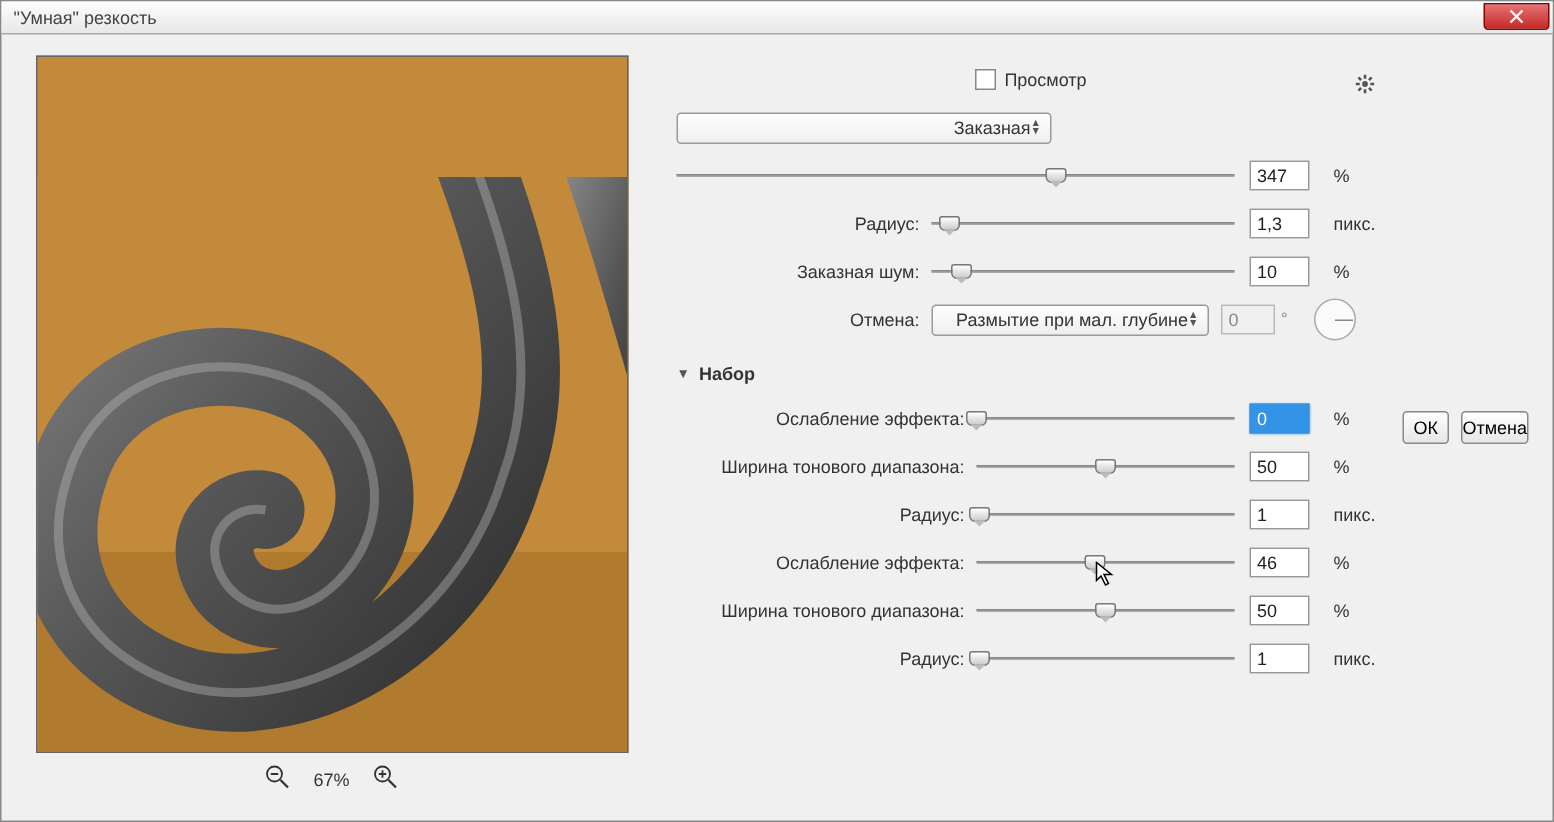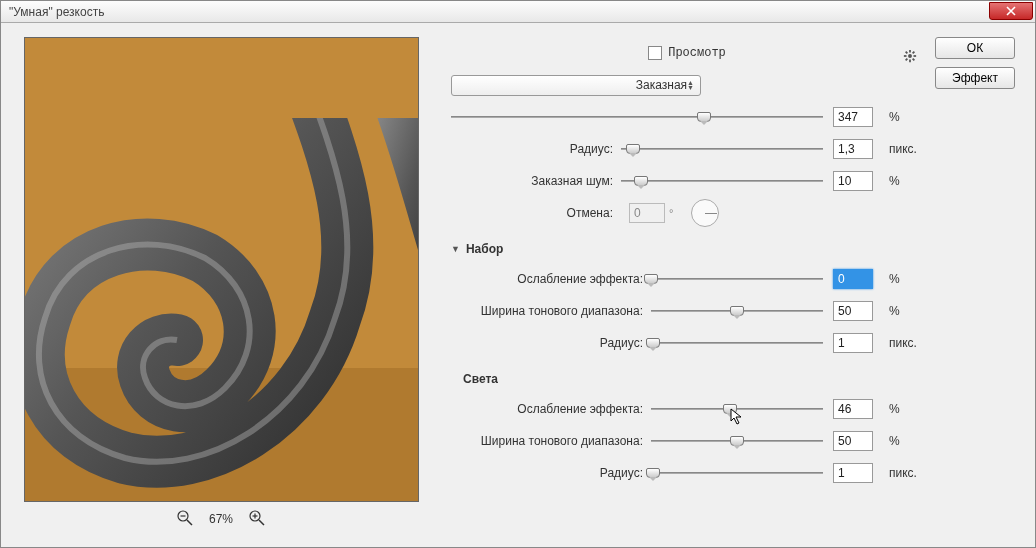--- a/index.html
+++ b/index.html
@@ -11,21 +11,21 @@
 .close-btn svg { width: 10px; height: 10px; }
 .body { display: flex; padding: 14px 10px; height: calc(100% - 22px); }
 .preview-col { width: 420px; display: flex; flex-direction: column; align-items: center; }
 .preview { width: 395px; height: 465px; border: 1px solid #666; background: #c28a3a; position: relative; overflow: hidden; }
 .scroll-curve { position:absolute; left:-20px; top:80px; }
 .zoom-row { margin-top: 8px; display: flex; align-items: center; gap: 16px; }
 .zoom-icon { cursor: pointer; }
 .zoom-pct { font-size: 12px; color: #333; }
 .controls-col { flex: 1; padding: 0 6px 0 20px; display: flex; }
 .params { flex: 1; }
-.buttons { width: 96px; padding-left: 12px; display: flex; flex-direction: column; gap: 8px; align-items: flex-start; }
+.buttons { width: 96px; padding-left: 12px; display: flex; flex-direction: row; gap: 8px; align-items: center; }
 .btn { width: 80px; height: 22px; background: linear-gradient(to bottom, #fff, #e6e6e6); border: 1px solid #888; border-radius: 3px; font-size: 12px; cursor: pointer; }
 .gear { margin-top: 6px; margin-right: 8px; }
 .row { display: flex; align-items: center; height: 32px; }
 .row .label { width: 170px; text-align: right; padding-right: 8px; color: #333; font-size: 12px; }
 .row.sub .label { width: 200px; }
 .preview-check { display: flex; justify-content: center; align-items: center; height: 32px; gap: 6px; }
 .checkbox { width: 14px; height: 14px; border: 1px solid #888; background: #fff; cursor: pointer; }
 .select { flex: 1; height: 21px; background: linear-gradient(to bottom, #fff, #eee); border: 1px solid #999; border-radius: 3px; padding: 0 6px; display: flex; align-items: center; justify-content: flex-end; cursor: pointer; color:#333; font-size:12px; }
 .select.small { width: 185px; flex: none; }
 .arrows { display:flex; flex-direction:column; line-height:5px; font-size:7px; color:#555; }
@@ -38,21 +38,21 @@
 .num.focus { border: 1px solid #3393e6; box-shadow: 0 0 2px #3393e6; }
 .num.sel { background: #3393e6; color: #fff; }
 .unit { width: 40px; padding-left: 6px; color: #333; font-size: 12px; }
 .disabled-num{ width:36px; height:20px; border:1px solid #bbb; background:#f0f0f0; color:#888; padding:0 4px; font-size:12px; display:flex; align-items:center; margin-left:8px;}
 .angle-circ{ width:28px;height:28px;border:1px solid #aaa; border-radius:50%; margin-left:14px; position:relative; background:#fafafa;}
 .angle-circ::after{content:"";position:absolute;left:50%;top:50%;width:12px;height:1px;background:#888;transform-origin:left;}
 .section-head { display:flex; align-items:center; gap:6px; height:28px; margin-top:6px; font-weight:bold; color:#333; font-size:12px;}
 .section-head.plain { font-weight:bold; padding-left:12px;}
 .tri { font-size:9px; color:#555; }
 .sub-rows { padding-left: 0; }
-.top-row{ display:flex; align-items:center; height:32px; position:relative;font-family:Liberation Mono, monospace;}
+.top-row{ display:flex; align-items:center; height:32px; position:relative;}
 .top-row .gear-pos{ position:absolute; right:-2px; top:6px;}
 .cursor-arrow{position:absolute; pointer-events:none;}
 </style>
 </head>
 <body>
 
 <div class="dialog">
   <div class="titlebar">
     <span class="title">"Умная" резкость</span>
     <div class="close-btn">
@@ -160,20 +160,24 @@
                 <div class="track"></div>
                 <div class="thumb" style="left:10%"></div>
               </div>
             <input class="num" value="10" style="">
             <span class="unit">%</span>
           </div>
         </div>
 
         <div class="row">
           <span class="label">Отмена:</span>
+          <div class="select small">
+            <span>Размытие при мал. глубине</span>
+            <span class="arrows">▲<br>▼</span>
+          </div>
           <div class="disabled-num">
               <span>0</span>
             </div>
           <span style="padding:0 4px;color:#888">°</span>
           <div class="angle-circ"></div>
         </div>
 
         <div class="section-head">
           <span class="tri">▼</span>
           <span>Набор</span>
@@ -207,23 +211,20 @@
               <div class="slider">
                   <div class="track"></div>
                   <div class="thumb" style="left:1%"></div>
                 </div>
               <input class="num" value="1" style="">
               <span class="unit">пикс.</span>
             </div>
           </div>
         </div>
 
-        <div class="section-head plain">
-          <span>Света</span>
-        </div>
         <div class="sub-rows">
           <div class="row sub" style="position:relative">
             <span class="label">Ослабление эффекта:</span>
             <div class="slider-wrap">
               <div class="slider">
                   <div class="track"></div>
                   <div class="thumb" style="left:46%"></div>
                 <svg class="cursor-arrow" style="left:46%;top:6px" width="14" height="18">
                     <path d="M1 1 L1 13 L4 10 L7 16 L9 15 L6 9 L11 9 Z" fill="#fff" stroke="#000" stroke-width="1"></path>
                   </svg>
@@ -252,17 +253,17 @@
                 </div>
               <input class="num" value="1" style="">
               <span class="unit">пикс.</span>
             </div>
           </div>
         </div>
       </div>
 
       <div class="buttons">
         <button class="btn">ОК</button>
-        <button class="btn">Эффект</button>
+        <button class="btn">Отмена</button>
       </div>
     </div>
   </div>
 </div>
 
 </body></html>

